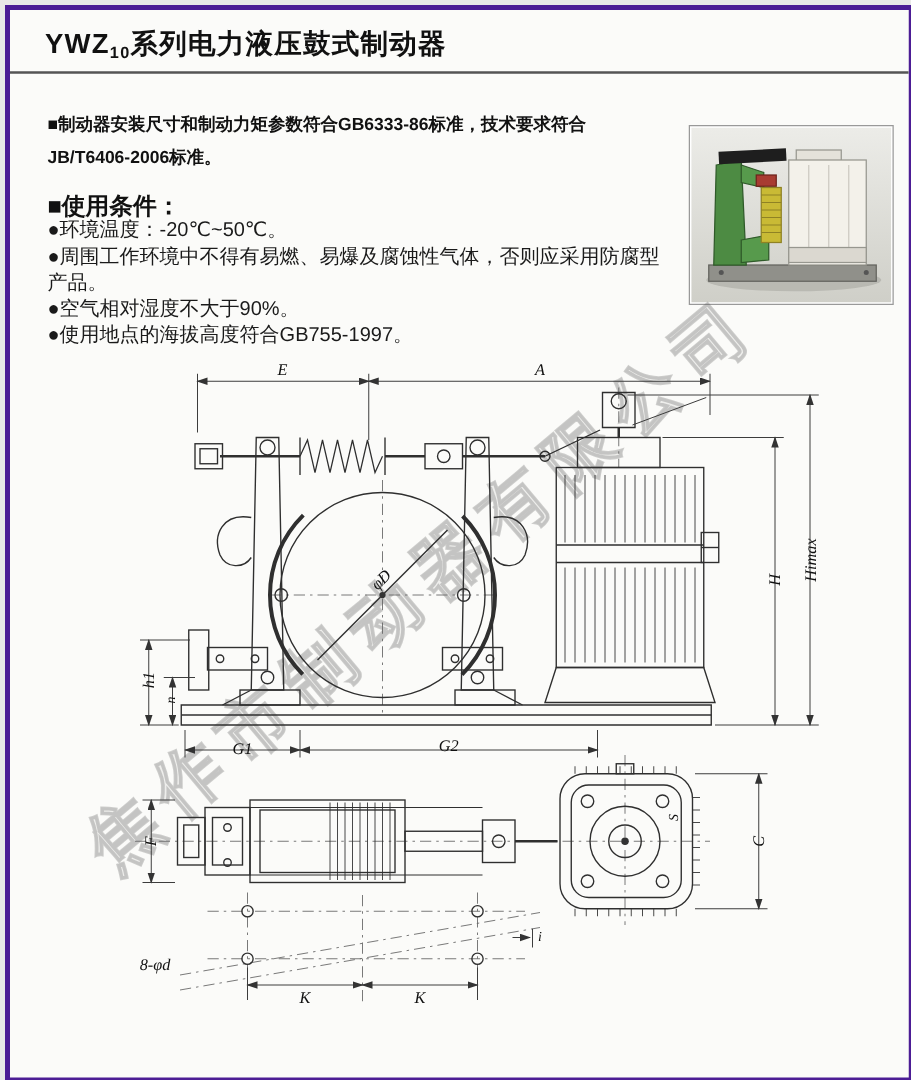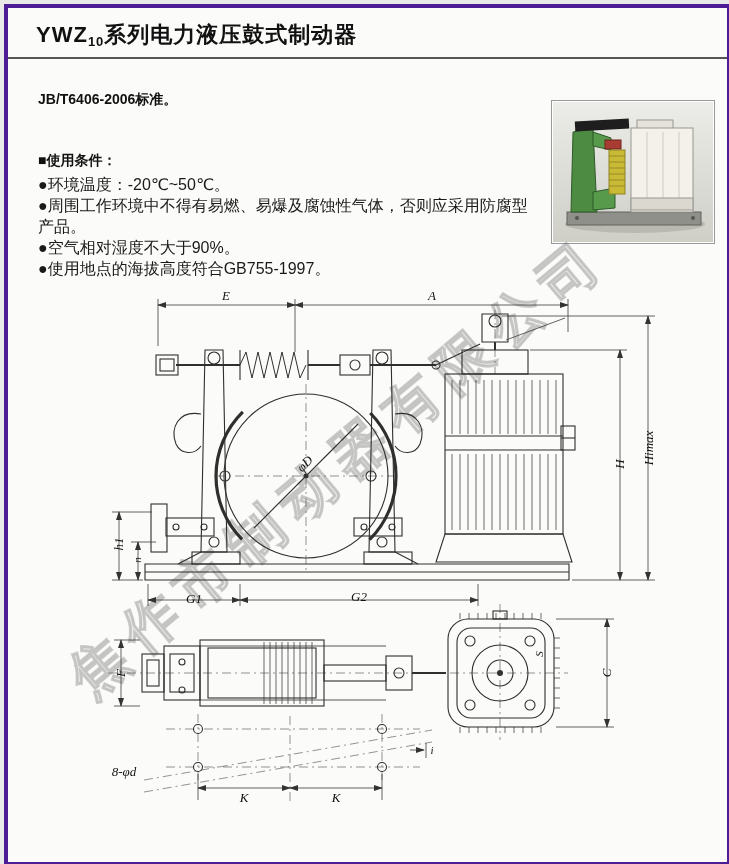--- a/index.html
+++ b/index.html
@@ -5,21 +5,21 @@
   html,body{margin:0;padding:0;}
   body{position:relative;width:729px;height:864px;background:#e9e9e7;
        font-family:"Liberation Sans","DejaVu Sans",sans-serif;color:#111;overflow:hidden;}
   .page{position:absolute;left:4px;top:4px;width:719px;height:854px;
         border:4px solid #4c1d95;background:#fbfbf9;overflow:hidden;}
   .title{position:absolute;left:28px;top:12px;font-size:22px;font-weight:bold;letter-spacing:1px;white-space:nowrap;}
   .title .sub{font-size:13px;vertical-align:-4px;}
   .rule{position:absolute;left:0;top:49px;width:100%;height:0;border-top:2px solid #555;}
   .intro{position:absolute;left:30px;top:78px;width:505px;font-size:14px;font-weight:bold;line-height:26px;}
   .intro .l2{}
-  .cond-h{position:absolute;left:30px;top:144px;font-size:14px;font-weight:bold;}
+  .cond-h{position:absolute;left:30px;top:144px;font-size:19px;font-weight:bold;}
   .conds{position:absolute;left:30px;top:166px;width:505px;font-size:16px;line-height:21px;color:#1a1a1a;}
   .photo{position:absolute;left:543px;top:92px;width:160px;height:140px;border:1px solid #999;background:#fff;padding:1px;box-sizing:content-box;}
   .photo svg{display:block;}
   .wm{position:absolute;left:70px;top:640px;font-size:56px;font-weight:bold;letter-spacing:12px;white-space:nowrap;
       color:rgba(70,70,70,0.07);-webkit-text-stroke:1.3px rgba(90,90,90,0.28);
       transform:rotate(-40deg);transform-origin:0 50%;pointer-events:none;z-index:1;}
   .draw{position:absolute;left:0;top:280px;width:729px;height:540px;z-index:2;}
   .draw svg{position:absolute;left:0;top:0;}
   .dim{position:absolute;font-family:"Liberation Serif","DejaVu Serif",serif;font-style:italic;
        font-size:13px;color:#111;transform:translate(-50%,-50%);white-space:nowrap;z-index:3;}
@@ -31,20 +31,21 @@
 <body>
 
 <div class="page">
 
   <div class="title">
     <span>YWZ</span><span class="sub">10</span><span>系列电力液压鼓式制动器</span>
   </div>
   <div class="rule"></div>
 
   <div class="intro">
+    <div>■制动器安装尺寸和制动力矩参数符合GB6333-86标准，技术要求符合</div>
     <div class="l2">JB/T6406-2006标准。</div>
   </div>
 
   <div class="cond-h">■使用条件：</div>
   <div class="conds">
     <div>●环境温度：-20℃~50℃。</div>
     <div>●周围工作环境中不得有易燃、易爆及腐蚀性气体，否则应采用防腐型产品。</div>
     <div>●空气相对湿度不大于90%。</div>
     <div>●使用地点的海拔高度符合GB755-1997。</div>
   </div>

